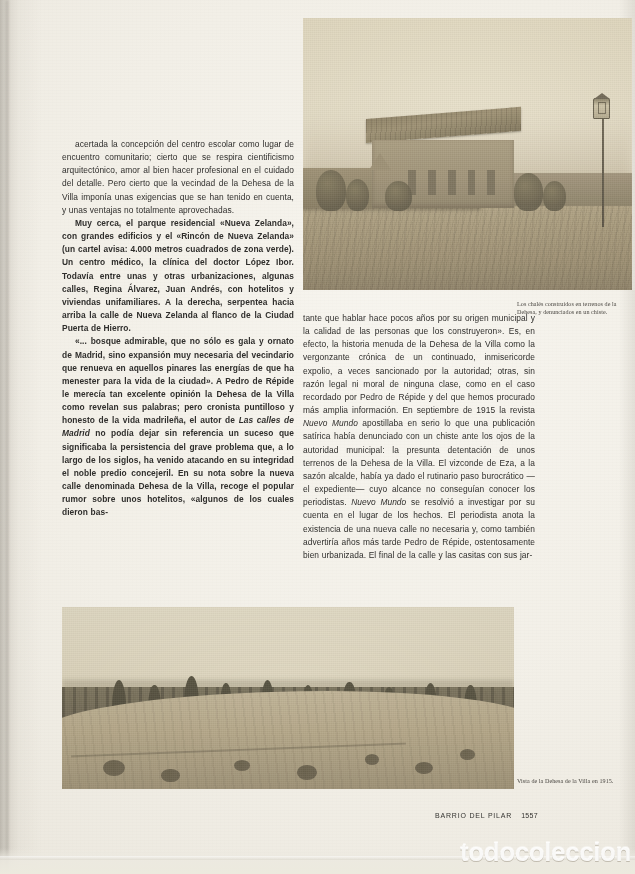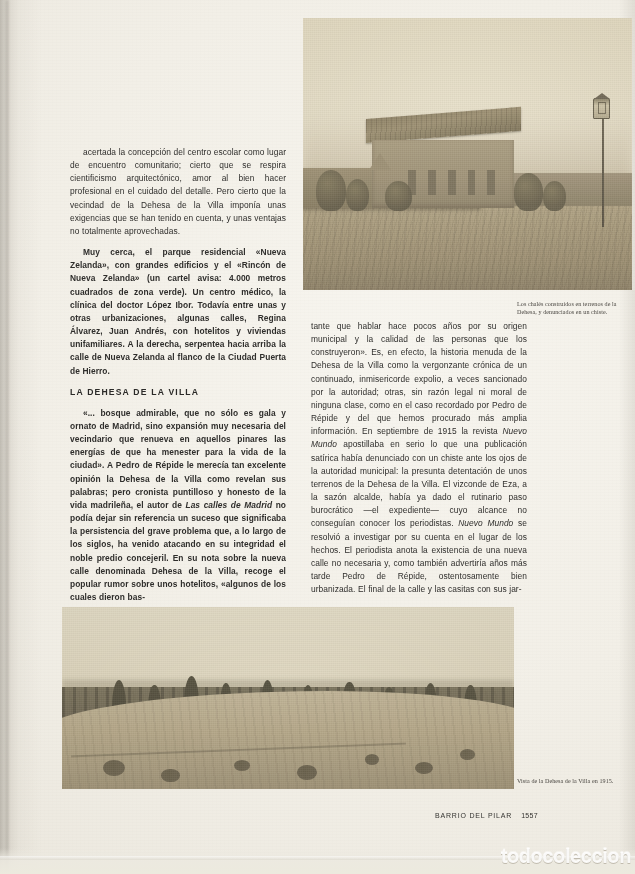--- a/index.html
+++ b/index.html
@@ -65,21 +65,21 @@
     font-size: 8.4px;
     line-height: 13.15px;
     color: #2f2e2c;
     text-align: justify;
     -webkit-hyphens: none;
     hyphens: none;
     letter-spacing: .06px;
     word-spacing: .2px;
   }
   .col p {
-    margin: 8px;
+    margin: 0;
   }
   .col p + p { margin-top: 0; font-weight: bold; }
   .indent { text-indent: 13px; }
 
   .col-left {
     left: 62px;
     top: 138px;
     width: 232px;
   }
   .col-right {
@@ -355,21 +355,21 @@
   .footer .folio {
     margin-left: 9px;
     letter-spacing: .3px;
   }
 
   
   .watermark {
     position: absolute;
     right: 4px;
     bottom: 6px;
-    font-size: 20px;
+    font-size: 26px;
     font-weight: bold;
     letter-spacing: -.4px;
     color: rgba(255,255,255,.92);
     text-shadow:
       0 1px 0 rgba(155,148,132,.55),
       0 -1px 0 rgba(255,255,255,.5);
     opacity: .95;
     user-select: none;
   }
   .wm-rule {
@@ -447,21 +447,20 @@
     <div class="pb-bush" style="left:67%;bottom:13%;width:3.2%;height:6%"></div>
     <div class="pb-bush" style="left:78%;bottom:8%;width:4%;height:7%"></div>
     <div class="pb-bush" style="left:88%;bottom:16%;width:3.4%;height:6%"></div>
     <div class="photo-grain"></div>
     <div class="photo-fade"></div>
   </div>
 
   <div class="col col-left">
     <p class="indent">acertada la concepción del centro escolar como lugar de encuentro comunitario; cierto que se respira cientificismo arquitectónico, amor al bien hacer profesional en el cuidado del detalle. Pero cierto que la vecindad de la Dehesa de la Villa imponía unas exigencias que se han tenido en cuenta, y unas ventajas no totalmente aprovechadas.</p>
     <p class="indent">Muy cerca, el parque residencial «Nueva Zelanda», con grandes edificios y el «Rincón de Nueva Zelanda» (un cartel avisa: 4.000 metros cuadrados de zona verde). Un centro médico, la clínica del doctor López Ibor. Todavía entre unas y otras urbanizaciones, algunas calles, Regina Álvarez, Juan Andrés, con hotelitos y viviendas unifamiliares. A la derecha, serpentea hacia arriba la calle de Nueva Zelanda al flanco de la Ciudad Puerta de Hierro.</p>
-    <p class="section-head">LA DEHESA DE LA VILLA</p>
     <p class="indent"><span>«... bosque admirable, que no sólo es gala y ornato de Madrid, sino expansión muy necesaria del vecindario que renueva en aquellos pinares las energías de que ha menester para la vida de la ciudad». A Pedro de Répide le merecía tan excelente opinión la Dehesa de la Villa como revelan sus palabras; pero cronista puntilloso y honesto de la vida madrileña, el autor de </span><em>Las calles de Madrid</em><span> no podía dejar sin referencia un suceso que significaba la persistencia del grave problema que, a lo largo de los siglos, ha venido atacando en su integridad el noble predio concejeril. En su nota sobre la nueva calle denominada Dehesa de la Villa, recoge el popular rumor sobre unos hotelitos, «algunos de los cuales dieron bas-</span></p>
   </div>
 
   <div class="col col-right">
     <p><span>tante que hablar hace pocos años por su origen municipal y la calidad de las personas que los construyeron». Es, en efecto, la historia menuda de la Dehesa de la Villa como la vergonzante crónica de un continuado, inmisericorde expolio, a veces sancionado por la autoridad; otras, sin razón legal ni moral de ninguna clase, como en el caso recordado por Pedro de Répide y del que hemos procurado más amplia información. En septiembre de 1915 la revista </span><em>Nuevo Mundo</em><span> apostillaba en serio lo que una publicación satírica había denunciado con un chiste ante los ojos de la autoridad municipal: la presunta detentación de unos terrenos de la Dehesa de la Villa. El vizconde de Eza, a la sazón alcalde, había ya dado el rutinario paso burocrático —el expediente— cuyo alcance no conseguían conocer los periodistas. </span><em>Nuevo Mundo</em><span> se resolvió a investigar por su cuenta en el lugar de los hechos. El periodista anota la existencia de una nueva calle no necesaria y, como también advertiría años más tarde Pedro de Répide, ostentosamente bien urbanizada. El final de la calle y las casitas con sus jar-</span></p>
   </div>
 
   <div class="caption caption-top">Los chalés construidos en terrenos de la Dehesa, y denunciados en un chiste.</div>
   <div class="caption caption-bottom">Vista de la Dehesa de la Villa en 1915.</div>
 

